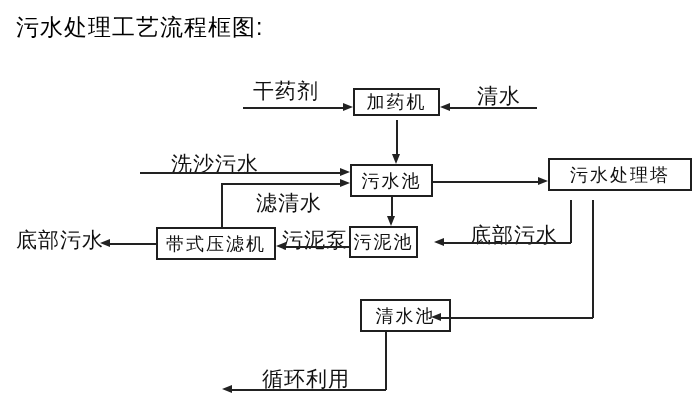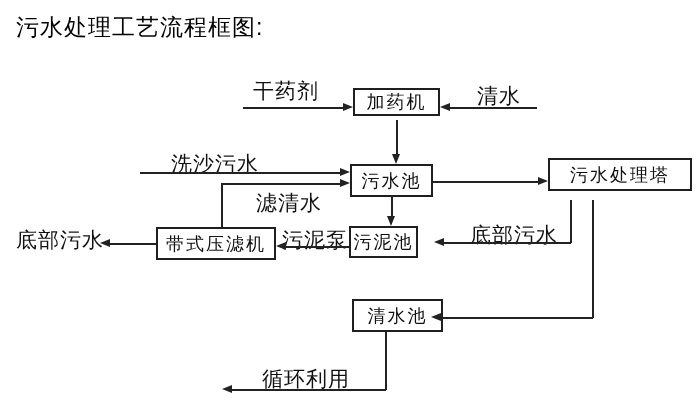--- a/index.html
+++ b/index.html
@@ -31,21 +31,21 @@
 
 <div id="canvas">
 
   <div class="title">污水处理工艺流程框图:</div>
 
   <div class="node" style="left:353px;top:88px;width:87px;height:28px">加药机</div>
   <div class="node" style="left:350px;top:164px;width:83px;height:33px">污水池</div>
   <div class="node" style="left:548px;top:158px;width:144px;height:33px">污水处理塔</div>
   <div class="node" style="left:349px;top:226px;width:69px;height:32px">污泥池</div>
   <div class="node" style="left:156px;top:227px;width:120px;height:33px">带式压滤机</div>
-  <div class="node" style="left:352px;top:299px;width:91px;height:33px">清水池</div>
+  <div class="node" style="left:360px;top:299px;width:91px;height:33px">清水池</div>
 
   <div class="flabel" style="left:253px;top:77px">干药剂</div>
   <div class="flabel" style="left:477px;top:82px">清水</div>
   <div class="flabel" style="left:171px;top:150px">洗沙污水</div>
   <div class="flabel" style="left:256px;top:189px">滤清水</div>
   <div class="flabel" style="left:470px;top:221px">底部污水</div>
   <div class="flabel" style="left:282px;top:226px">污泥泵</div>
   <div class="flabel" style="left:16px;top:226px">底部污水</div>
   <div class="flabel" style="left:262px;top:365px">循环利用</div>
 

